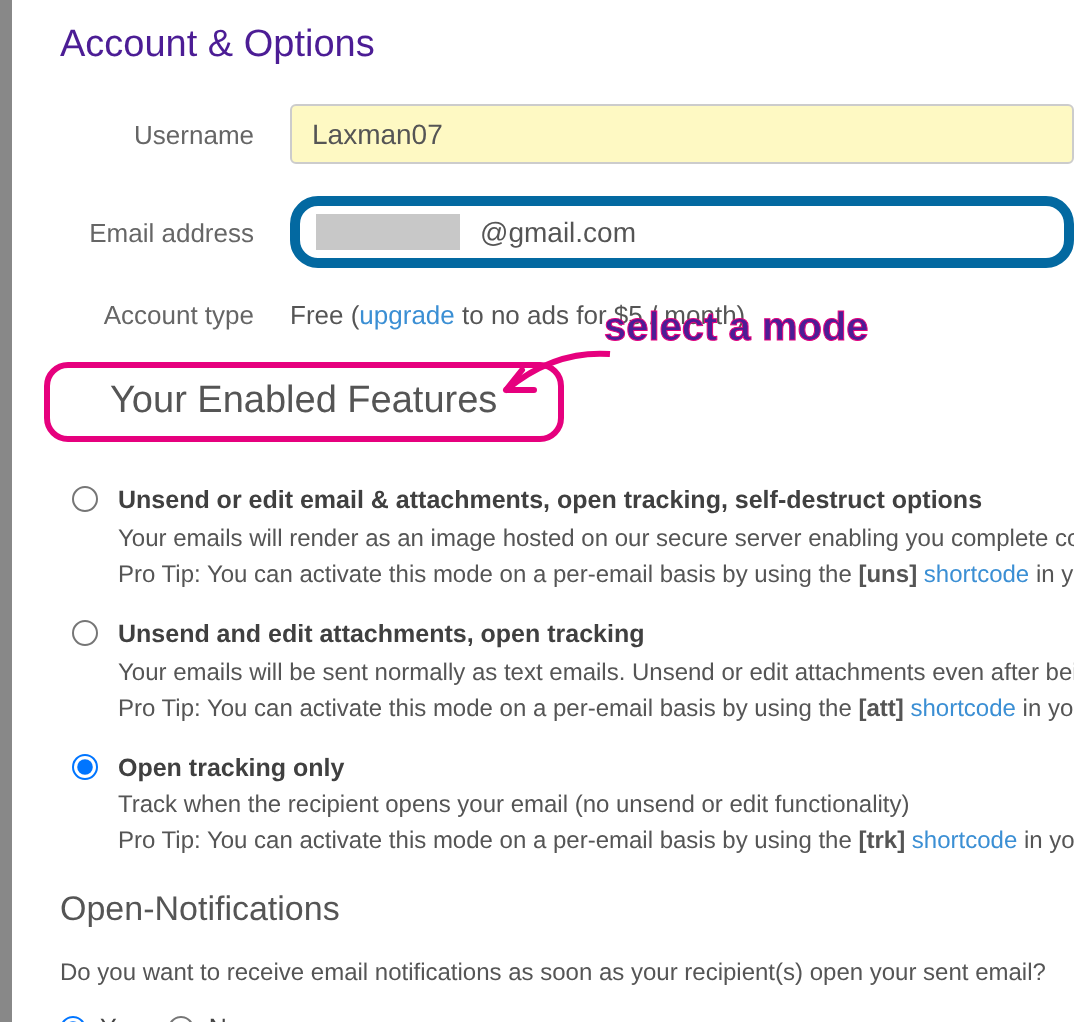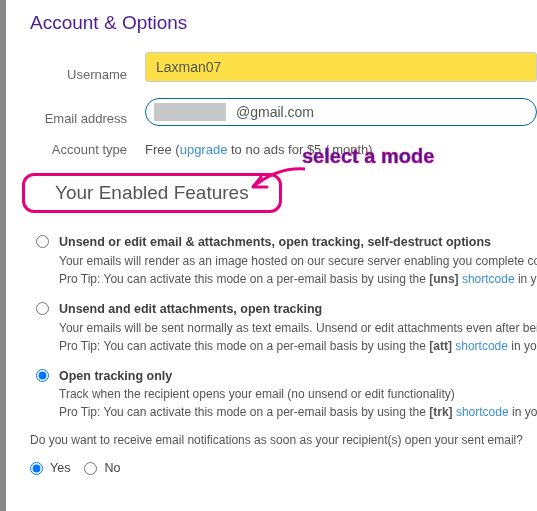--- a/index.html
+++ b/index.html
@@ -23,46 +23,46 @@
     padding: 12px 0 0 30px;
   }
   h2.section-title {
     font-size: 19px;
     font-weight: normal;
     color: #4c1d95;
     margin-bottom: 18px;
   }
   .row {
     display: flex;
-    align-items: flex-end;
+    align-items: center;
     margin-bottom: 16px;
   }
   .row-label {
     width: 115px;
     text-align: right;
     color: #666;
     font-size: 13px;
     padding-right: 18px;
   }
   .row-value {
     flex: 1;
   }
   input[type="text"] {
     width: 100%;
     padding: 6px 10px;
     font-size: 14px;
     border: 1px solid #ccc;
     border-radius: 3px;
     color: #555;
-    background: #fde047;
+    background: #fef9c3;
   }
   .email-box {
     display: flex;
     align-items: center;
-    border: 1px solid #0369a1;
+    border: 5px solid #0369a1;
     border-radius: 14px;
     padding: 4px 8px;
     width: 100%;
     background: #fff;
   }
   .redacted {
     display: inline-block;
     width: 72px;
     height: 18px;
     background: #c8c8c8;
@@ -218,20 +218,21 @@
     <input type="radio" name="mode" checked="" style="">
     <div class="option-body">
       <div class="option-title">Open tracking only</div>
       <div>Track when the recipient opens your email (no unsend or edit functionality)</div>
       <div>
         <span class="protip-label">Pro Tip:</span><span> You can activate this mode on a per-email basis by using the </span><span class="shortcode">[trk]</span> <a href="#" class="link">shortcode</a><span> in your email's subject</span>
       </div>
     </div>
   </div>
 
+  <h3 class="subsection-title">Open-Notifications</h3>
 
   <div class="notif-question">Do you want to receive email notifications as soon as your recipient(s) open your sent email?</div>
 
   <div class="yesno">
     <input type="radio" name="notif" checked="" style="">
     <span>Yes</span>
     <span class="spacer"></span>
     <input type="radio" name="notif" style="">
     <span>No</span>
   </div>

